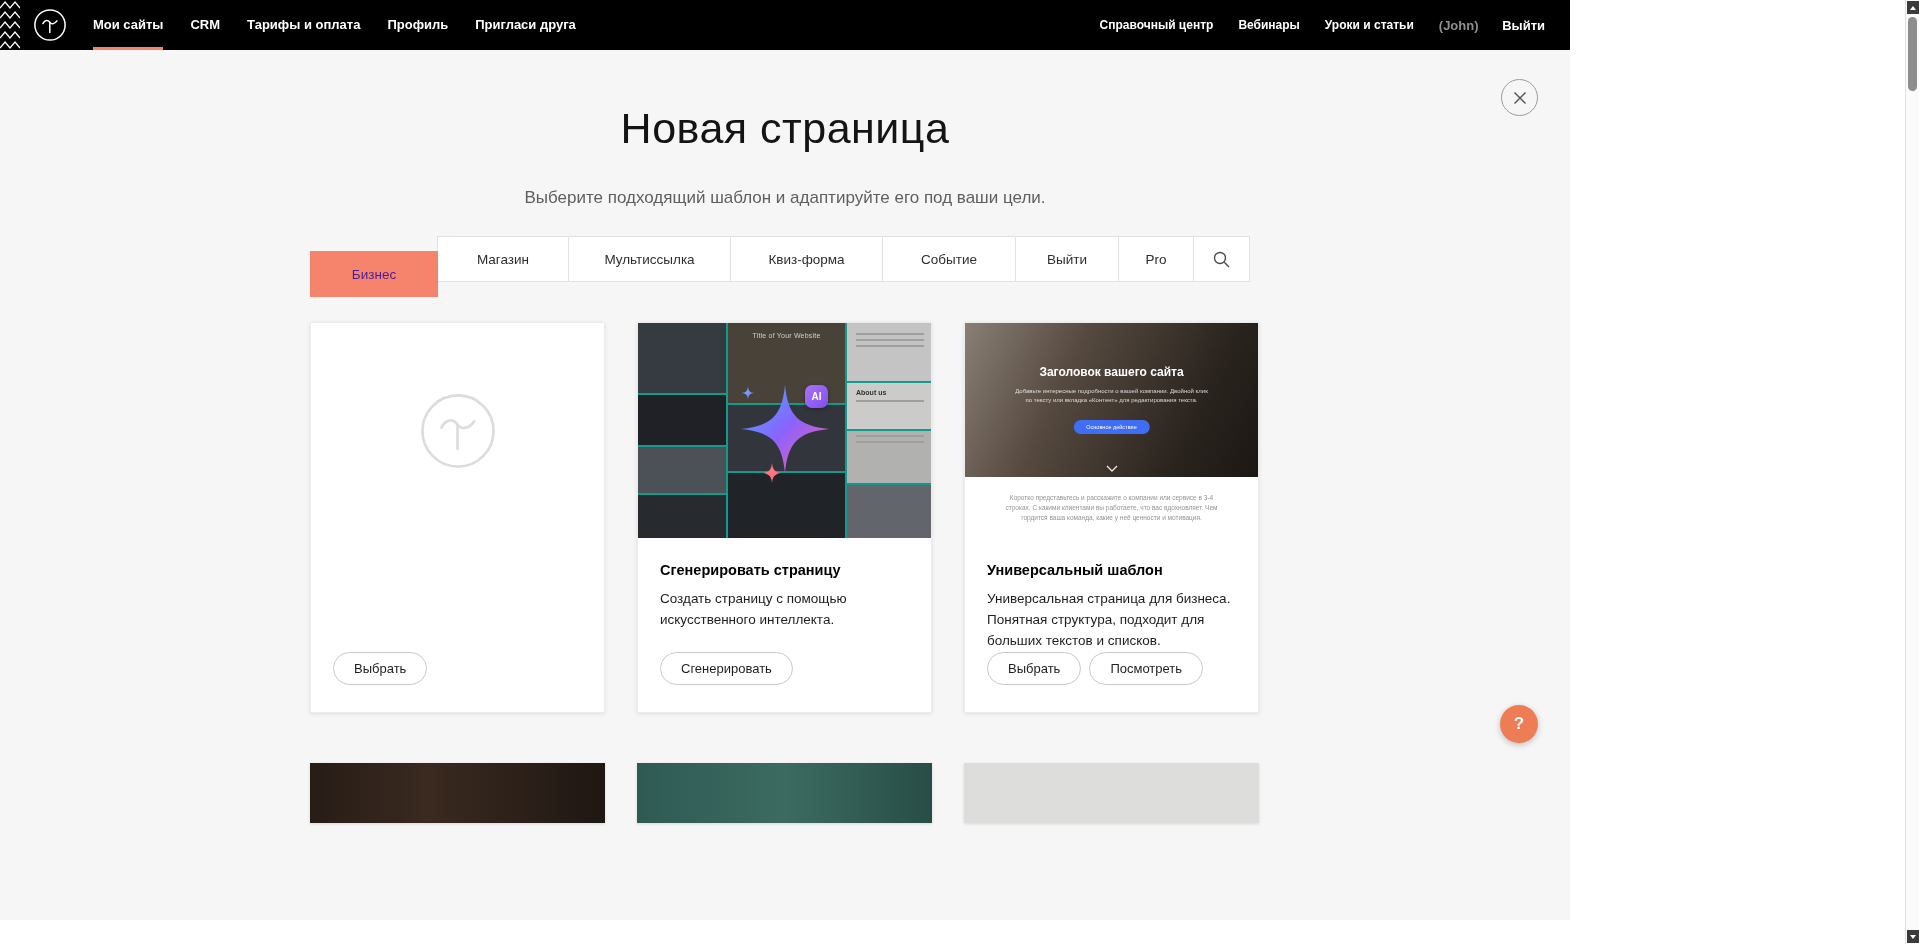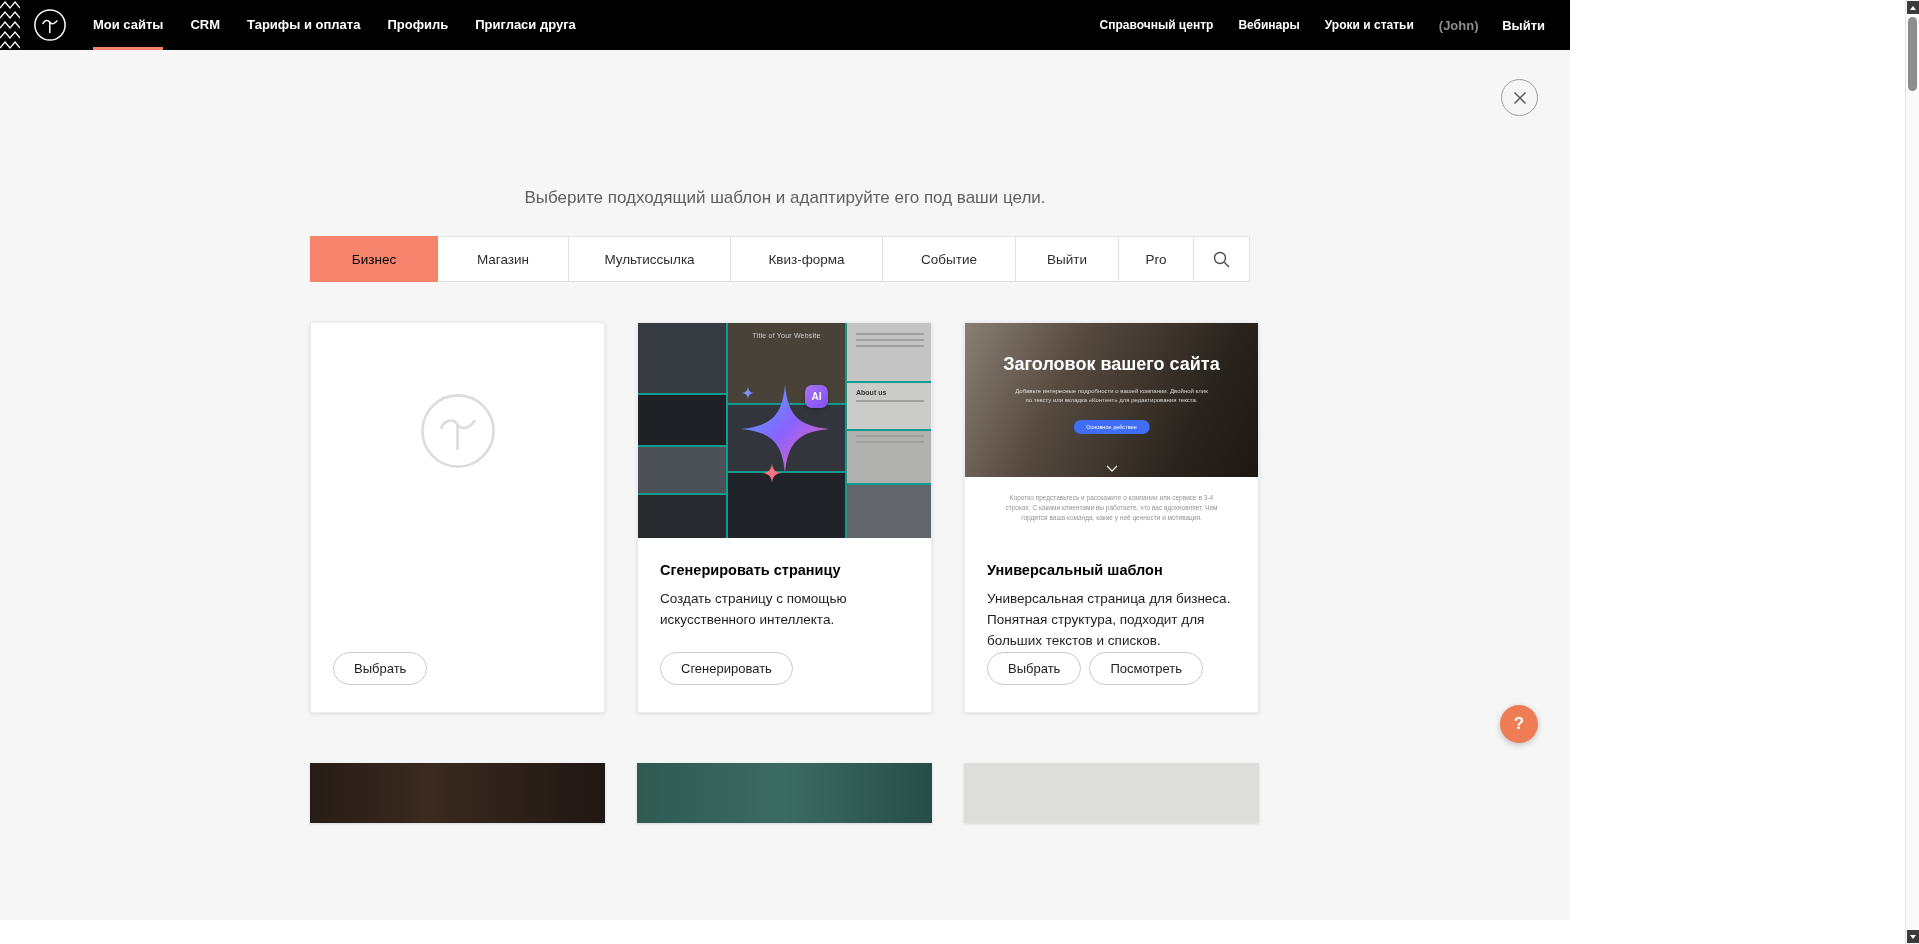--- a/index.html
+++ b/index.html
@@ -54,21 +54,21 @@
   }
 
   
   .tabs { position:absolute; top:236px; left:310px; display:flex; }
   .tab {
     height:46px; background:#fff; border:1px solid #e2e2e2; margin-left:-1px;
     font-size:13.5px; color:#2e2e2e; display:flex; align-items:center; justify-content:center;
     cursor:pointer; font-family:inherit; padding:0;
   }
   .tab:first-child { margin-left:0; }
-  .tab.active { background:var(--accent,#f6846d); border-color:var(--accent,#f6846d); color:#000000; z-index:1; }
+  .tab.active { background:var(--accent,#f6846d); border-color:var(--accent,#f6846d); color:#4c1d95; z-index:1;margin-top:15px; }
 
   
   .cards { position:absolute; top:322px; left:310px; display:flex; gap:32px; }
   .card {
     width:295px; height:391px; background:var(--card_bg,#fff);
     border:1px solid #ececec; box-shadow:0 1px 4px rgba(0,0,0,.10); position:relative;
   }
   .preview { height:215px; overflow:hidden; position:relative; }
   .preview-blank { display:flex; align-items:center; justify-content:center; background:#fff; }
   .card-body { padding:24px 22px 0; }
@@ -104,21 +104,21 @@
     position:absolute; left:167px; top:62px; width:23px; height:23px; border-radius:7px;
     background:linear-gradient(135deg,#a873f6,#7e4ff0); color:#fff; font-size:10px; font-weight:700;
     display:flex; align-items:center; justify-content:center; box-shadow:0 1px 4px rgba(0,0,0,.35);
   }
 
   
   .hero {
     height:154px; position:relative;
     background:linear-gradient(115deg,#8a7f74 0%,#55493f 35%,#2a241e 75%,#1c1713 100%);
   }
-  .hero-heading { position:absolute; top:31px; left:0; width:100%; text-align:center; color:#fff; font-size:18px; font-weight:700; margin:0; }
+  .hero-heading { position:absolute; top:42px; left:0; width:100%; text-align:center; color:#fff; font-size:12px; font-weight:700; margin:0; }
   .hero-caption {
     position:absolute; top:64px; left:50%; transform:translateX(-50%); width:198px;
     text-align:center; color:rgba(255,255,255,.78); font-size:6px; line-height:1.5;
   }
   .hero-cta {
     position:absolute; top:97px; left:50%; transform:translateX(-50%);
     padding:0 13px; height:14px; border-radius:7px; background:var(--cta_blue,#3f6df4);
     color:#fff; font-size:5.5px; line-height:14px; text-align:center; border:none; cursor:pointer;
   }
   .hero-chevron { position:absolute; bottom:5px; left:50%; transform:translateX(-50%); }
@@ -194,20 +194,21 @@
     </nav>
   </header>
 
   <button class="close-btn">
     <svg width="14" height="14" viewBox="0 0 14 14">
       <line x1="1.5" y1="1.5" x2="12.5" y2="12.5" stroke="#555" stroke-width="1.4"></line>
       <line x1="12.5" y1="1.5" x2="1.5" y2="12.5" stroke="#555" stroke-width="1.4"></line>
     </svg>
   </button>
 
+  <h1 class="page-title">Новая страница</h1>
   <p class="page-subtitle">Выберите подходящий шаблон и адаптируйте его под ваши цели.</p>
 
   <div class="tabs">
     <button class="tab active" style="width:128px">Бизнес</button>
     <button class="tab" style="width:132px">Магазин</button>
     <button class="tab" style="width:163px">Мультиссылка</button>
     <button class="tab" style="width:153px">Квиз-форма</button>
     <button class="tab" style="width:134px">Событие</button>
     <button class="tab" style="width:104px">Выйти</button>
     <button class="tab" style="width:76px">Pro</button>

